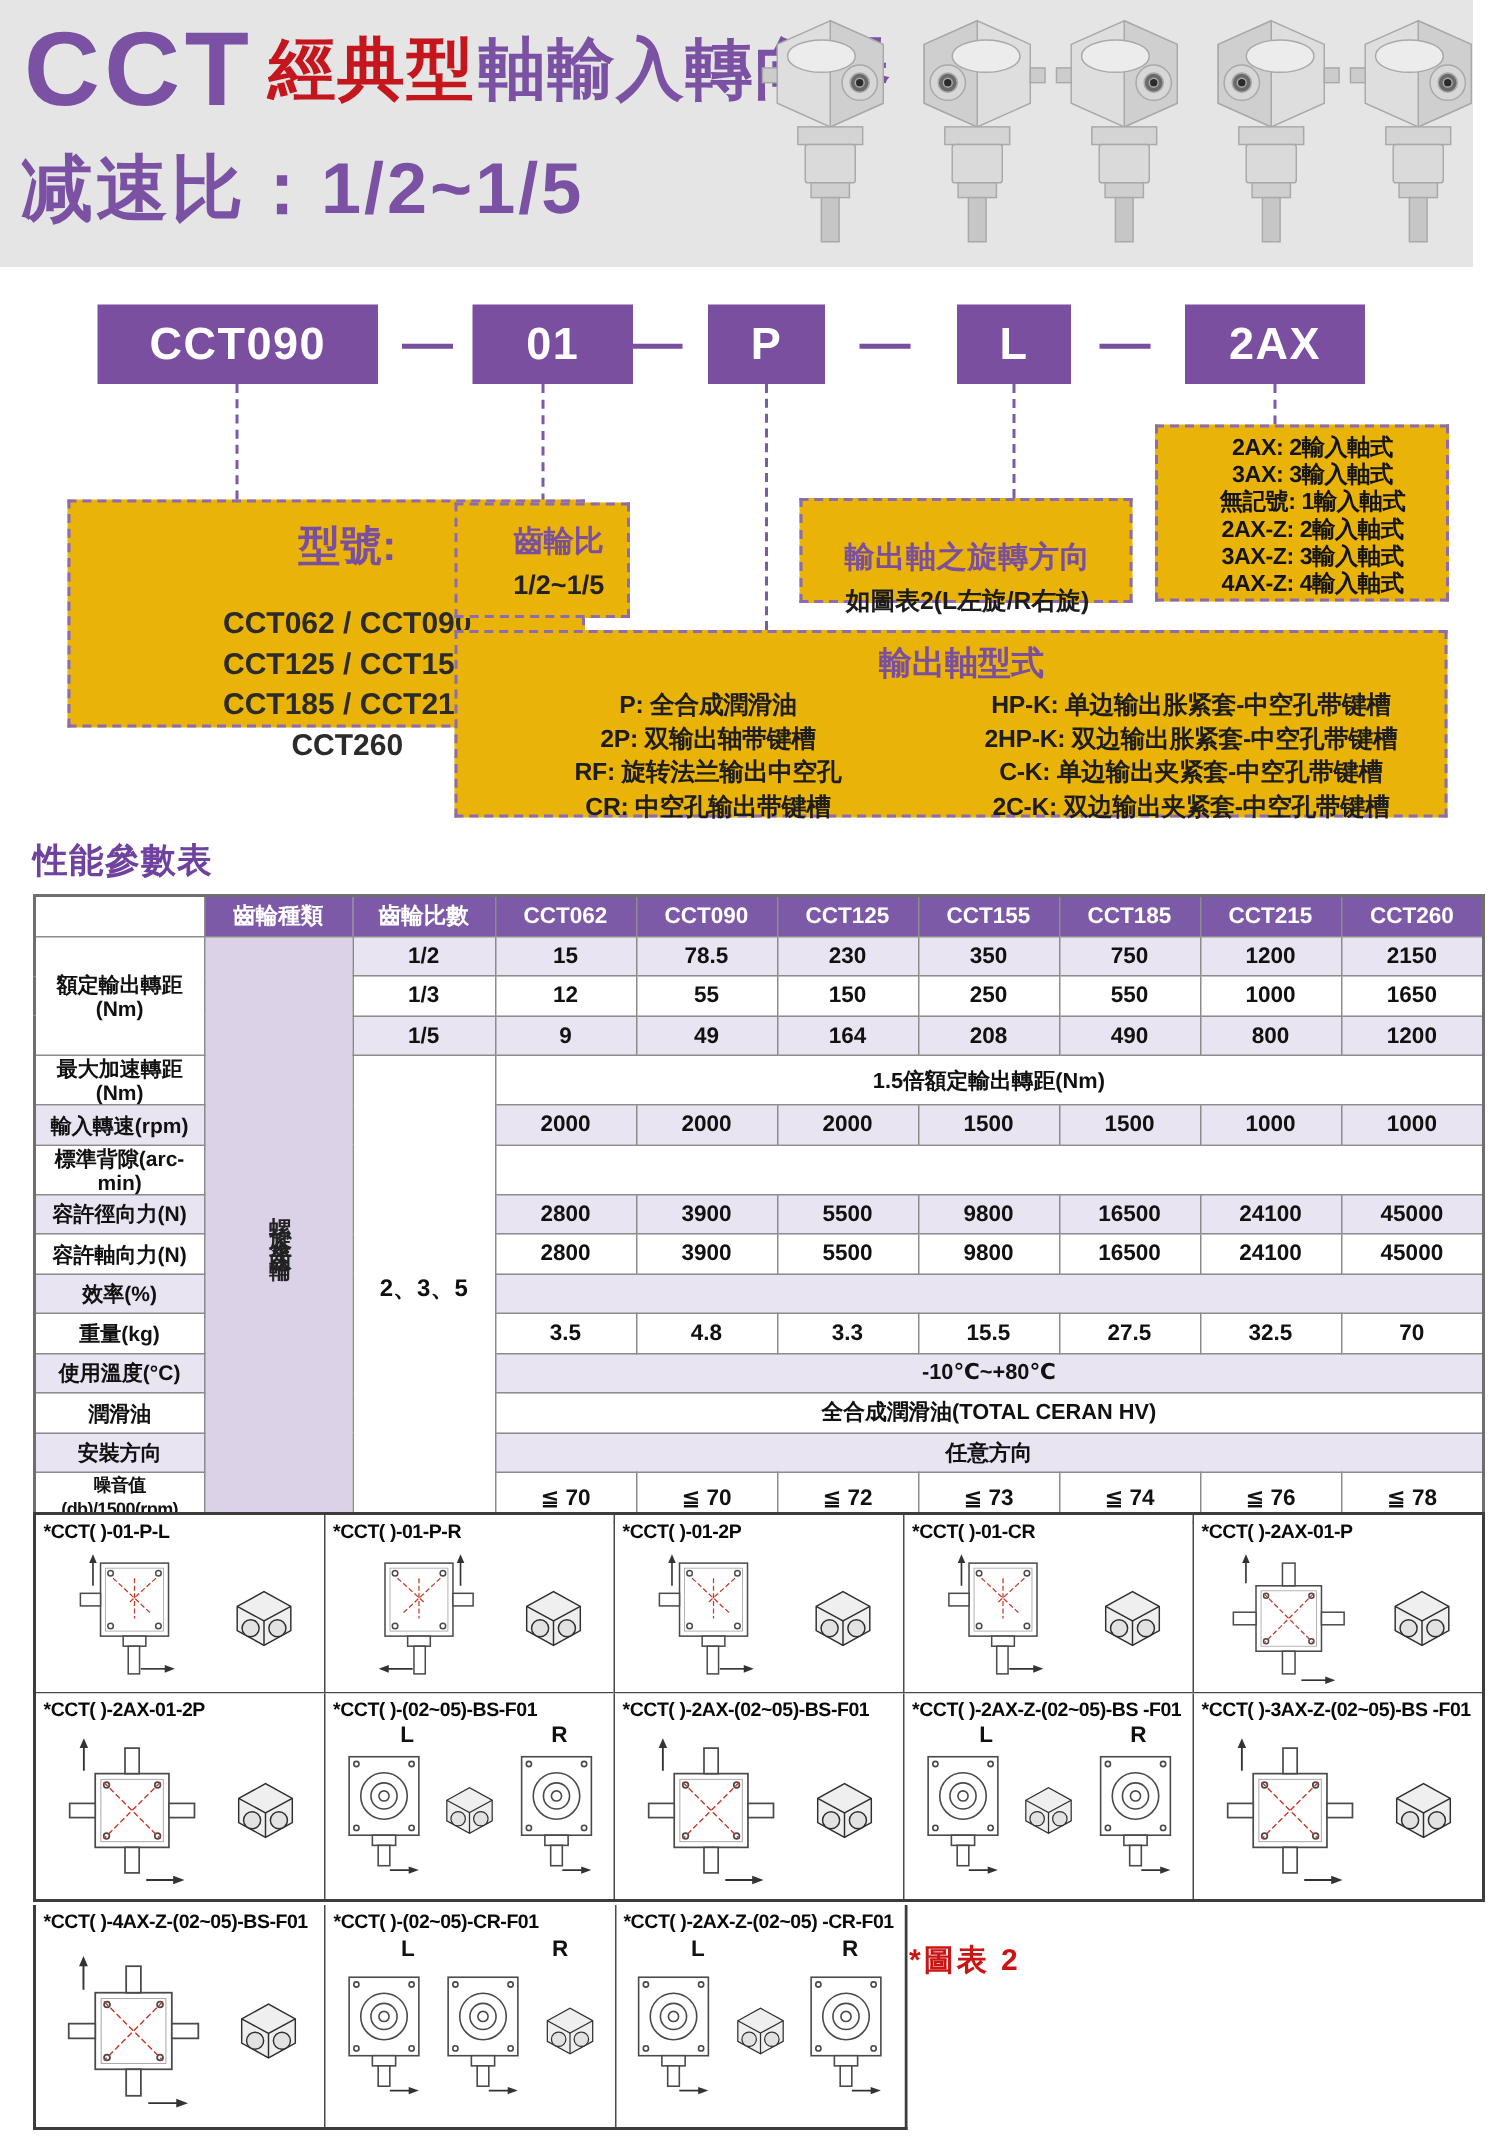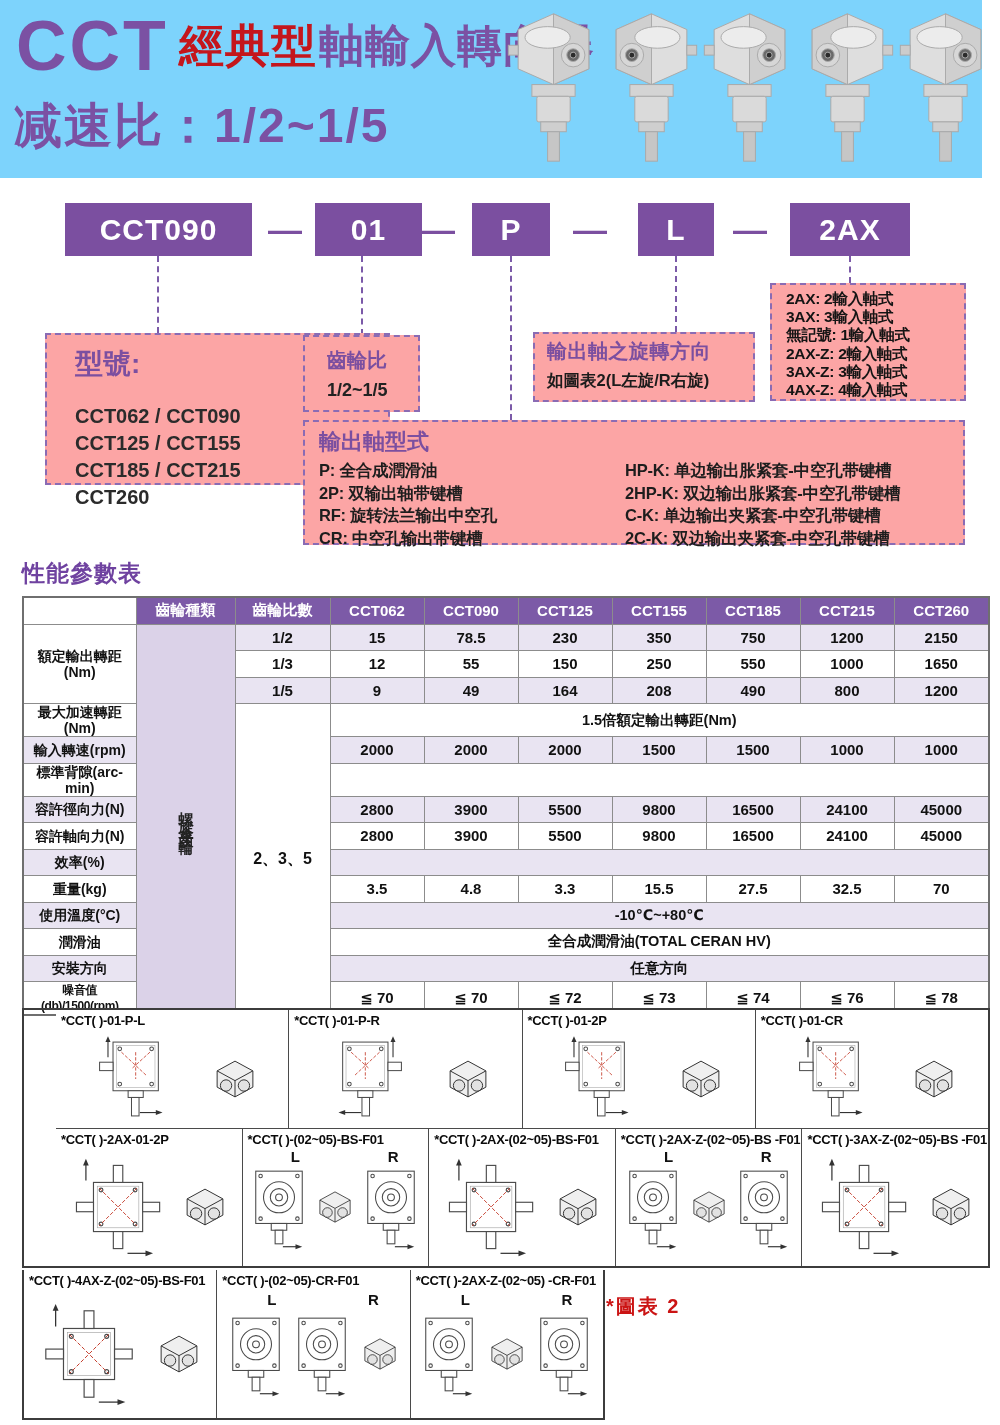--- a/index.html
+++ b/index.html
@@ -1,20 +1,20 @@
 <!DOCTYPE html>
 <html><head>
 <meta charset="utf-8">
 <style>
   html,body{margin:0;padding:0;background:#ffffff;}
   .page{position:relative;width:1000px;height:1425px;background:#ffffff;overflow:hidden;
         font-family:"Liberation Sans","DejaVu Sans",sans-serif;}
 
   
-  .hero{position:absolute;left:0;top:0;width:982px;height:178px;background:#7dd3fc;}
+  .hero{position:absolute;left:0;top:0;width:982px;height:178px;background:#e5e5e5;}
   .hero-line1{position:absolute;left:16px;top:6px;display:flex;align-items:center;gap:10px;white-space:nowrap;}
   .brand{font-size:70px;font-weight:900;color:#7B51A3;letter-spacing:3px;}
   .t-red{font-size:45px;font-weight:900;color:#C4161C;letter-spacing:1px;}
   .t-purple{font-size:45px;font-weight:900;color:#7B51A3;letter-spacing:1px;margin-left:-8px;}
   .hero-line2{position:absolute;left:14px;top:94px;font-size:48px;font-weight:900;color:#7B51A3;letter-spacing:2px;white-space:nowrap;}
   .gbx{position:absolute;top:6px;width:97px;height:165px;}
   .gbx.g1{left:505px;} .gbx.g2{left:603px;transform:scaleX(-1);} .gbx.g3{left:701px;}
   .gbx.g4{left:799px;transform:scaleX(-1);} .gbx.g5{left:897px;}
 
   
@@ -24,29 +24,29 @@
   .mb4{left:638px;width:76px;} .mb5{left:790px;width:120px;}
   .mdash{position:absolute;top:208px;width:46px;height:42px;color:#7B4FA0;font-size:34px;font-weight:900;
          display:flex;align-items:center;justify-content:center;}
   .md1{left:262px;} .md2{left:415px;} .md3{left:567px;} .md4{left:727px;}
   .vline{position:absolute;width:0;border-left:2px dashed #7B5AA8;}
   .vl1{left:157px;top:256px;height:77px;} .vl2{left:361px;top:256px;height:79px;}
   .vl3{left:510px;top:256px;height:164px;} .vl4{left:675px;top:256px;height:76px;}
   .vl5{left:849px;top:256px;height:27px;}
 
   
-  .callout{position:absolute;background:#fca5a5;border:2px dashed #8A6BB4;box-sizing:border-box;}
+  .callout{position:absolute;background:#eab308;border:2px dashed #8A6BB4;box-sizing:border-box;text-align:center;}
   .co-title{color:#7B4FA0;font-weight:800;}
   .co-model{left:45px;top:333px;width:345px;height:152px;padding:10px 0 0 28px;}
   .co-model .co-title{font-size:28px;margin-bottom:20px;}
   .co-model .co-line{font-size:20px;color:#2b2b2b;font-weight:600;line-height:27px;}
   .co-ratio{left:303px;top:335px;width:117px;height:77px;padding:10px 0 0 22px;}
   .co-ratio .co-title{font-size:20px;margin-bottom:6px;}
   .co-ratio .co-value{font-size:18px;color:#222;font-weight:600;}
-  .co-rotation{left:533px;top:332px;width:222px;height:70px;padding:4px 10px 0 12px;}
+  .co-rotation{left:533px;top:332px;width:222px;height:70px;padding:24px 10px 0 12px;}
   .co-rotation .co-title{font-size:20px;letter-spacing:0.5px;}
   .co-rotation .co-value{font-size:16.5px;color:#1c1c1c;font-weight:600;margin-top:5px;}
   .co-input{left:770px;top:283px;width:196px;height:118px;padding:5px 0 0 14px;}
   .co-input .co-line{font-size:15.5px;font-weight:800;color:#141414;line-height:18.2px;letter-spacing:-0.3px;}
   .co-output{left:303px;top:420px;width:662px;height:125px;padding:5px 0 0 14px;}
   .co-output .co-title{font-size:22px;margin-bottom:2px;}
   .co-cols{display:flex;}
   .co-col-l{width:306px;} .co-col-r{flex:1;}
   .co-output .co-line{font-size:16.5px;color:#1d1d1d;font-weight:600;line-height:22.5px;letter-spacing:-0.2px;}
 
@@ -66,21 +66,21 @@
   td.rowlabel.small{font-size:12px;letter-spacing:-0.4px;}
   td.white-cell{background:#ffffff !important;}
   td.gearcol{background:#DBD2E8 !important;}
   td.gearcol span{writing-mode:vertical-rl;text-orientation:upright;letter-spacing:7px;
                   font-size:15px;font-weight:700;color:#222;display:inline-block;}
   td.ratiospan{background:#ffffff !important;font-size:16px;font-weight:700;}
   td.merged{font-size:14.5px;font-weight:700;}
 
   
   .dtop{position:absolute;left:22px;top:1008px;width:968px;border:2px solid #3c3c3c;box-sizing:border-box;}
-  .drow{display:flex;padding-left:32px;}
+  .drow{display:flex;}
   .dcell{position:relative;flex:1 1 0;box-sizing:border-box;background:#fff;}
   .dcell + .dcell{border-left:1px solid #4a4a4a;}
   .drow1 .dcell{height:119px;border-bottom:1px solid #4a4a4a;}
   .drow2 .dcell{height:137px;}
   .dbottom{position:absolute;left:22px;top:1270px;width:583px;border:2px solid #3c3c3c;border-top:none;
            box-sizing:border-box;display:flex;}
   .dbottom .dcell{height:148px;}
   .dlabel{position:absolute;left:5px;top:3px;font-size:13px;font-weight:700;color:#0a0a0a;
           letter-spacing:-0.3px;white-space:nowrap;}
   .dart{position:absolute;left:3px;right:3px;top:22px;bottom:3px;display:flex;
@@ -454,20 +454,31 @@
         <div class="dlabel">*CCT( )-01-CR</div>
         <div class="dart">
           <svg width="100" height="94">
               <use href="#sym-fv1"></use>
             </svg>
           <svg width="52" height="52">
               <use href="#sym-iso"></use>
             </svg>
         </div>
       </div>
+      <div class="dcell">
+        <div class="dlabel">*CCT( )-2AX-01-P</div>
+        <div class="dart">
+          <svg width="100" height="94">
+              <use href="#sym-fv2"></use>
+            </svg>
+          <svg width="52" height="52">
+              <use href="#sym-iso"></use>
+            </svg>
+        </div>
+      </div>
     </div>
     <div class="drow drow2">
       <div class="dcell">
         <div class="dlabel">*CCT( )-2AX-01-2P</div>
         <div class="dart">
           <svg width="104" height="108">
               <use href="#sym-fv2"></use>
             </svg>
           <svg width="52" height="52">
               <use href="#sym-iso"></use>

